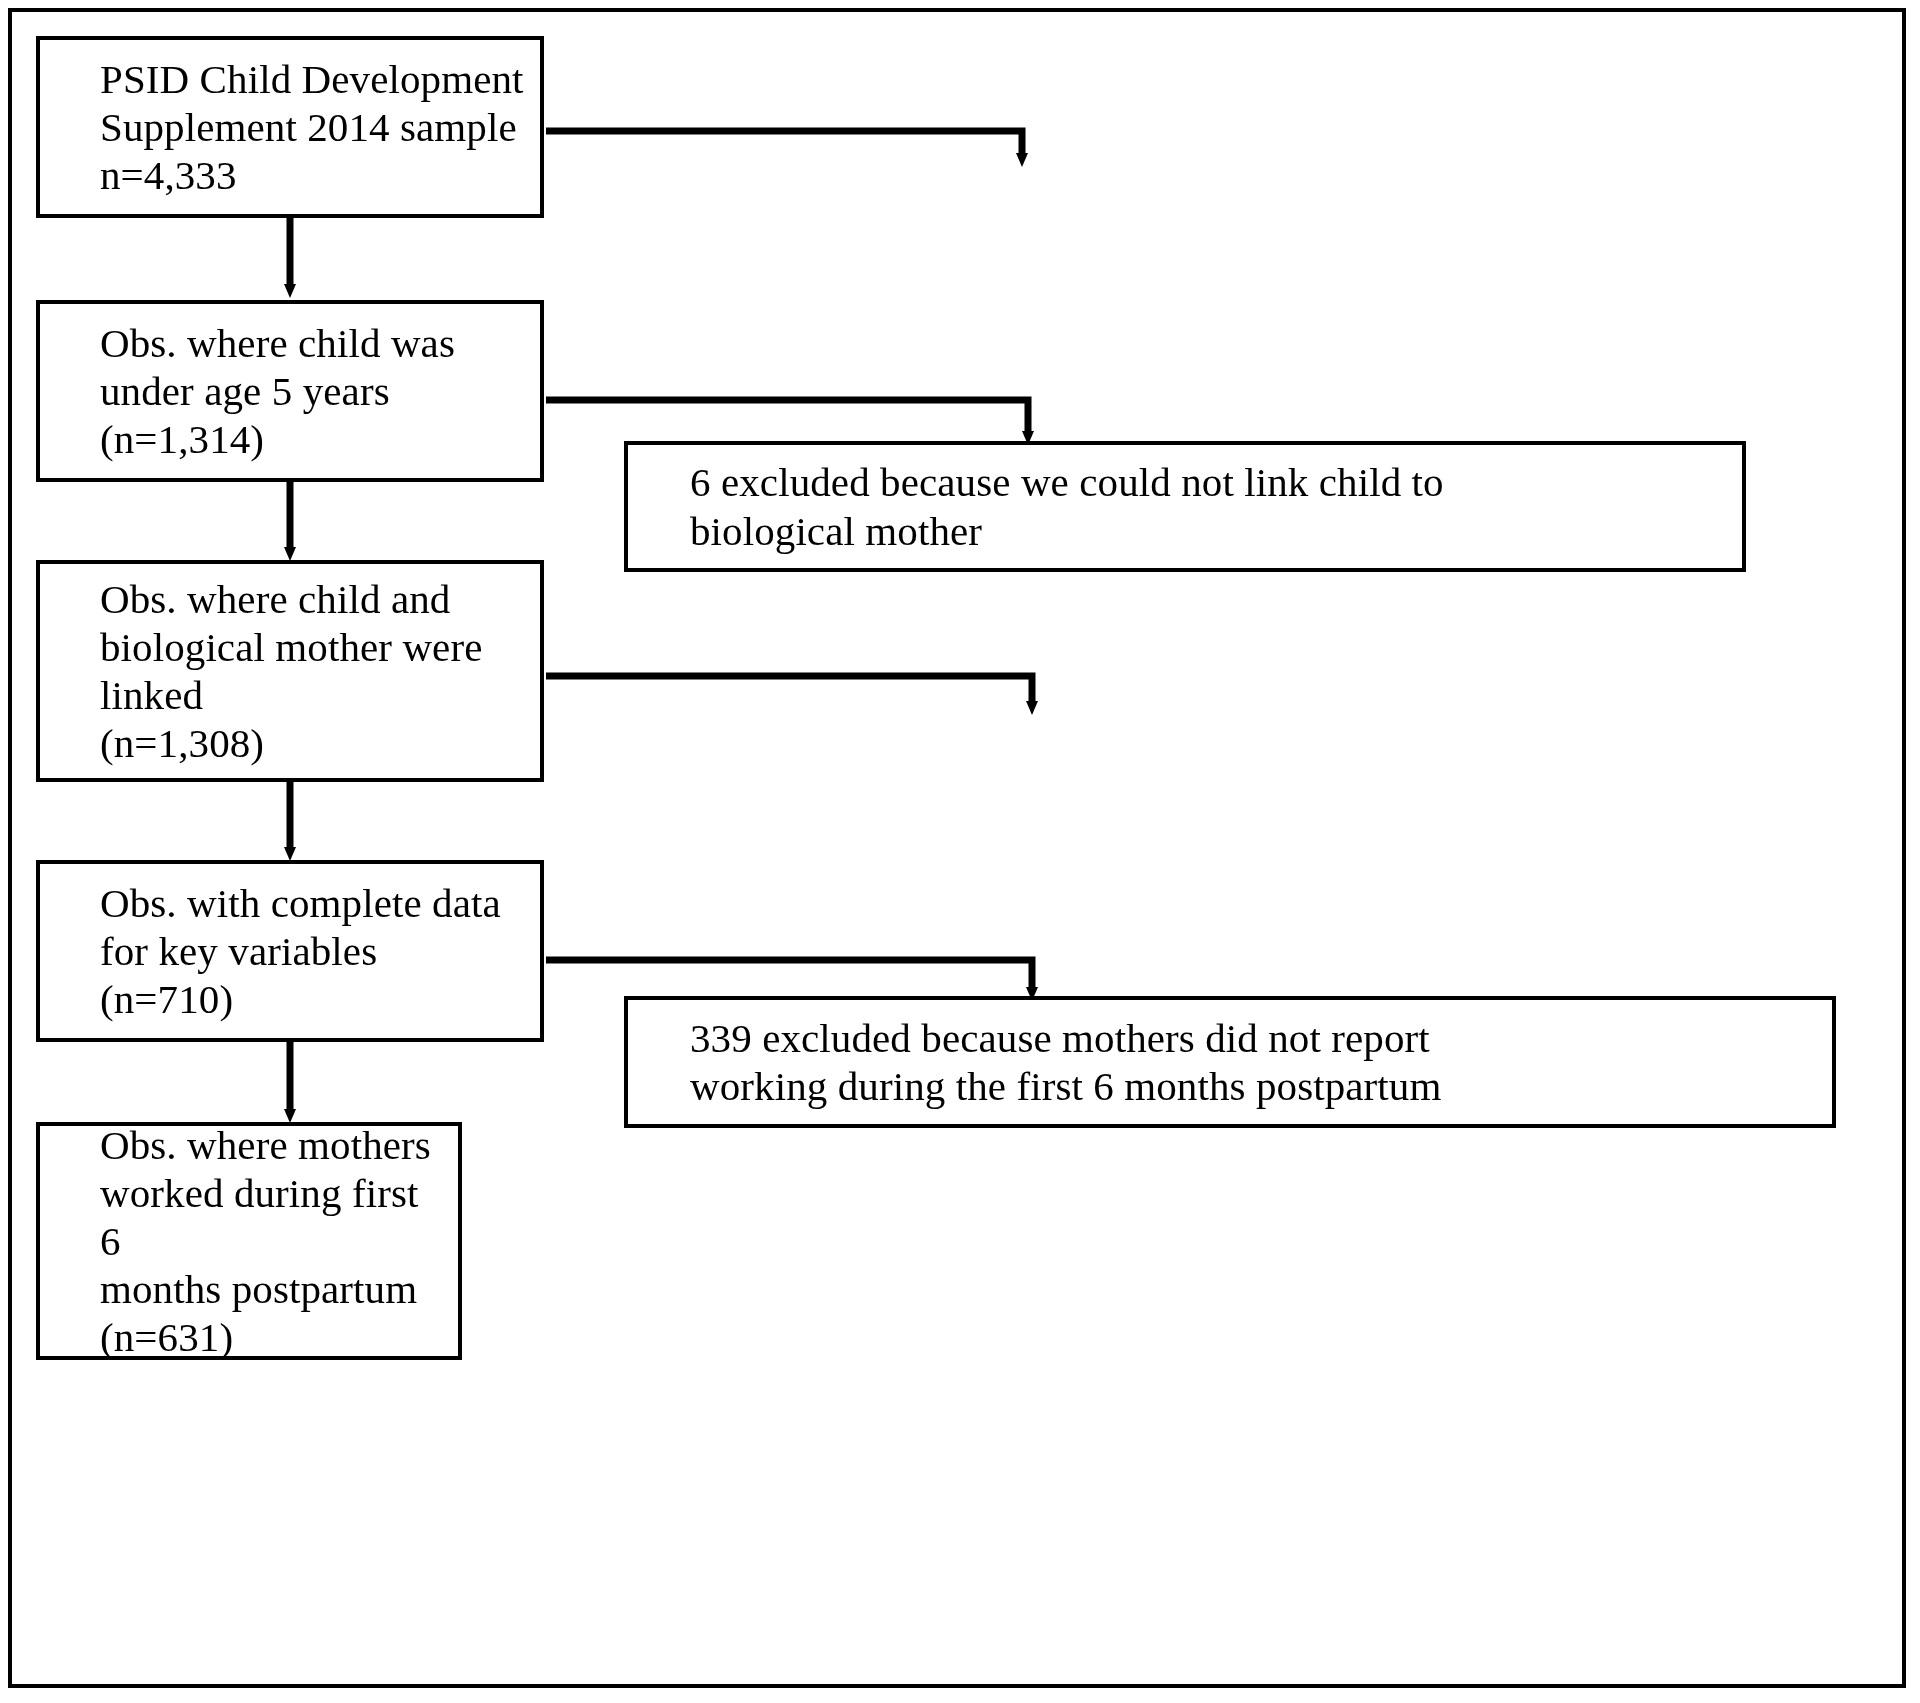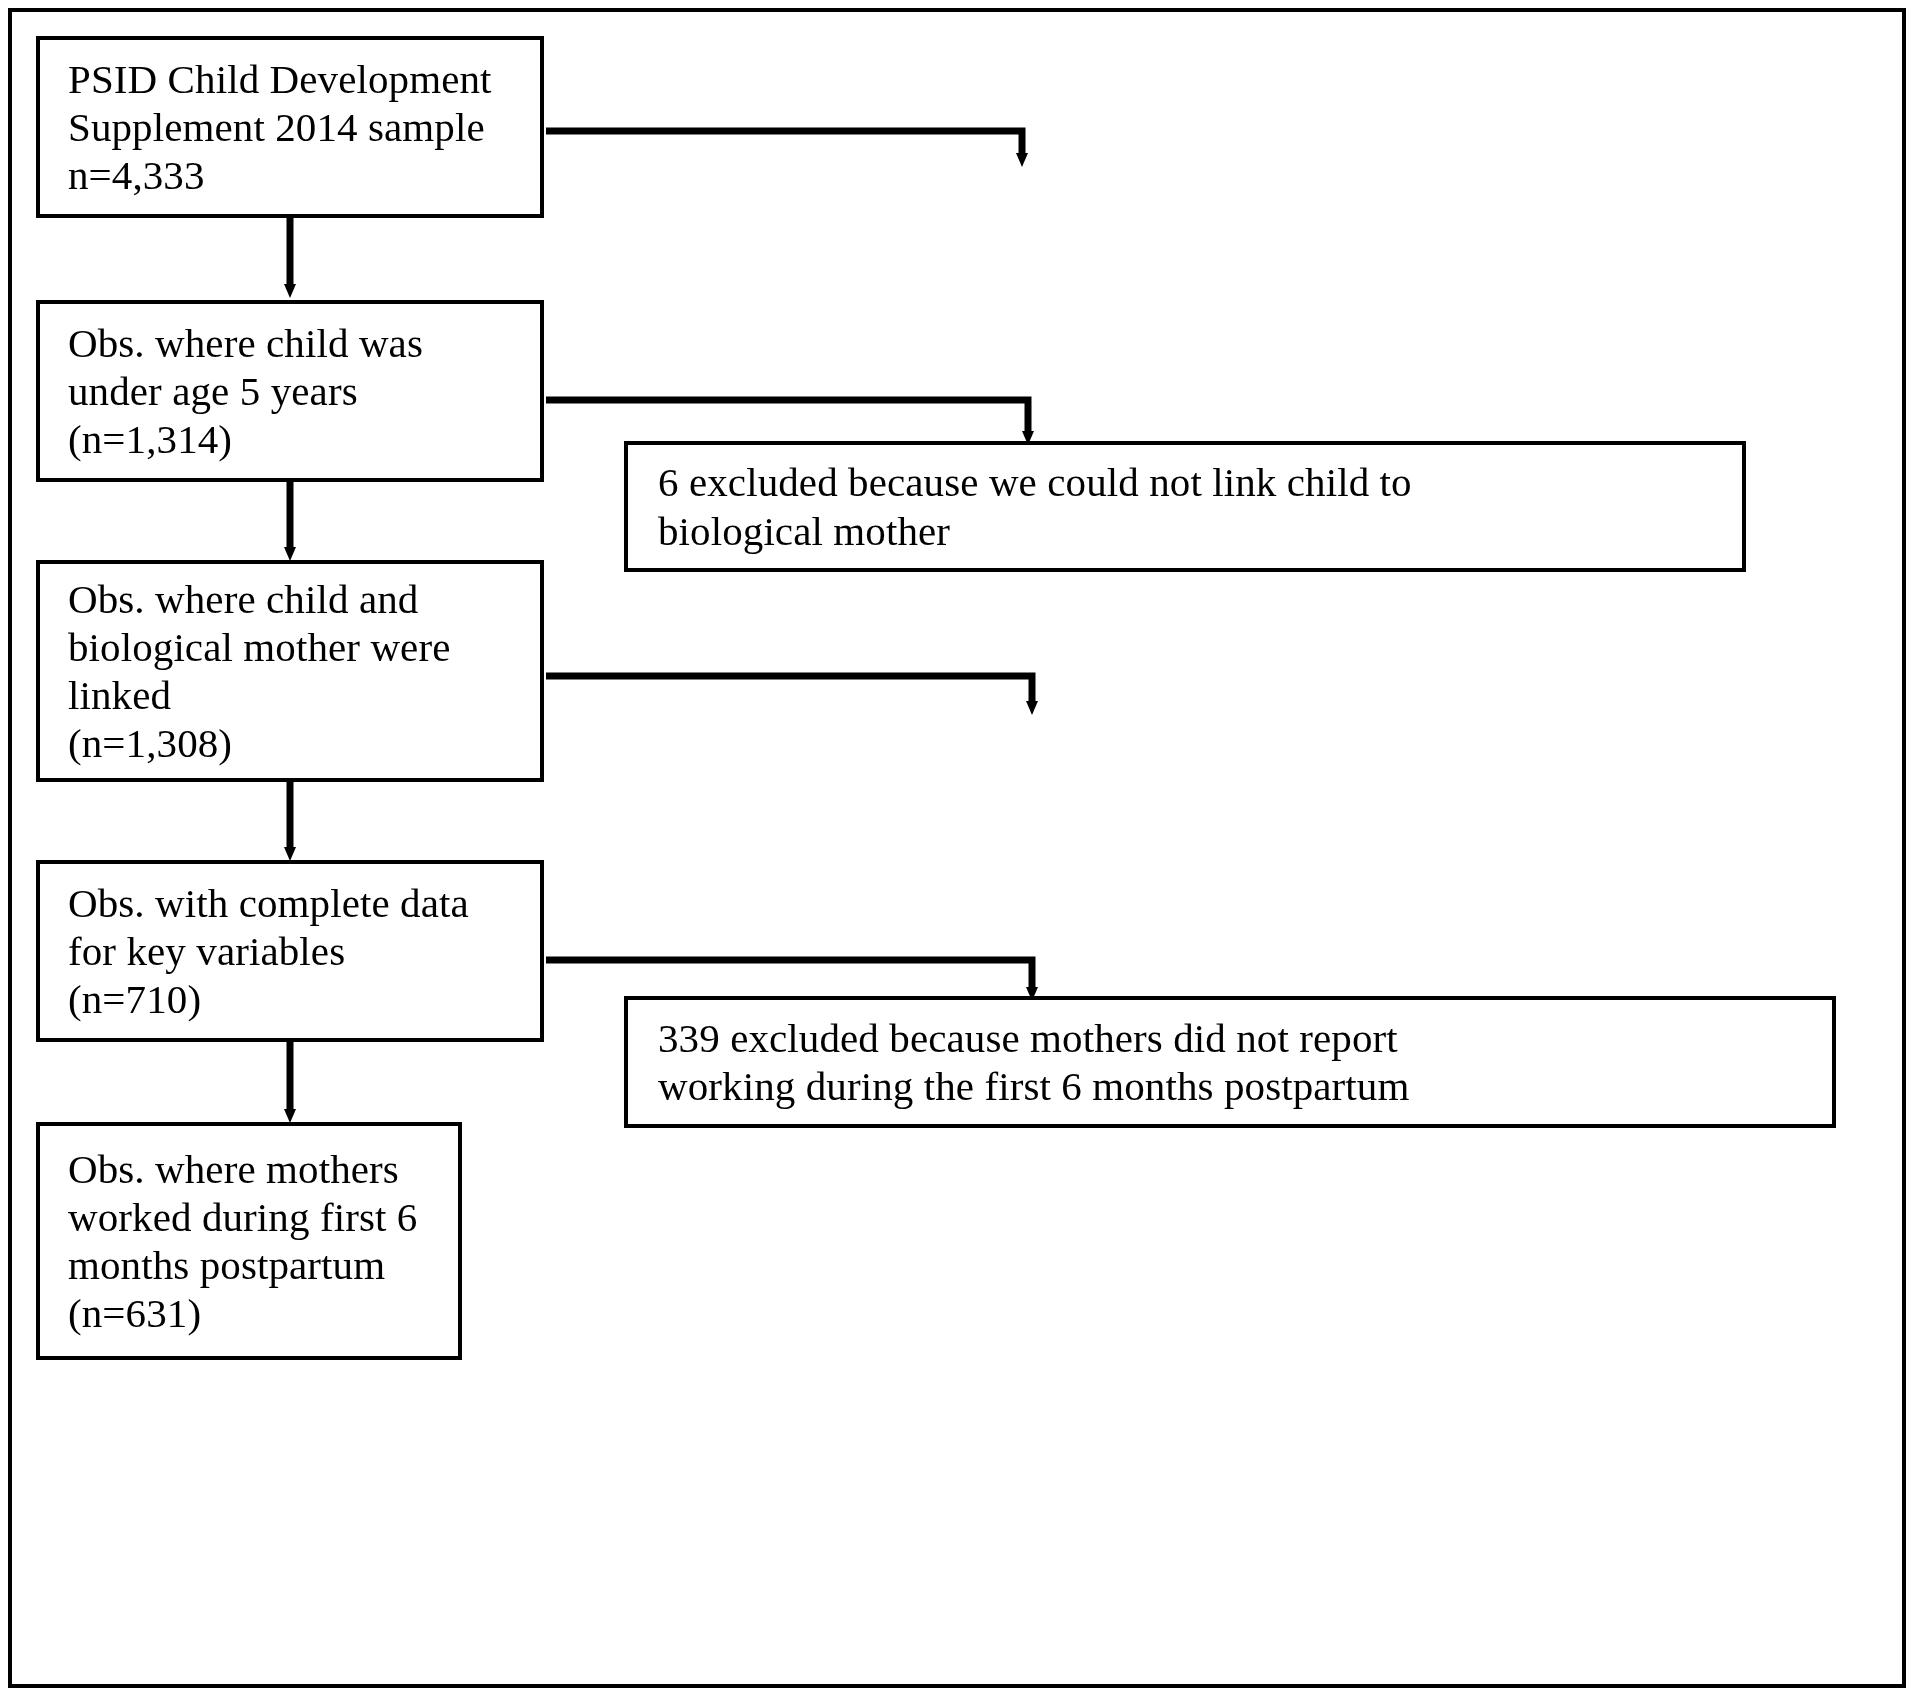--- a/index.html
+++ b/index.html
@@ -29,20 +29,21 @@
     box-sizing: border-box;
   }
   
   .fbox {
     position: absolute;
     border: 4px solid #000000;
     box-sizing: border-box;
     background: #ffffff;
     display: flex;
     align-items: center;
+    padding-left: 32px;
   }
   .fbox .txt {
     display: block;
     padding-left: 28px;
     padding-right: 14px;
     font-size: 41px;
     line-height: 1.175;
     white-space: pre-line;
     letter-spacing: 0.1px;
   }

